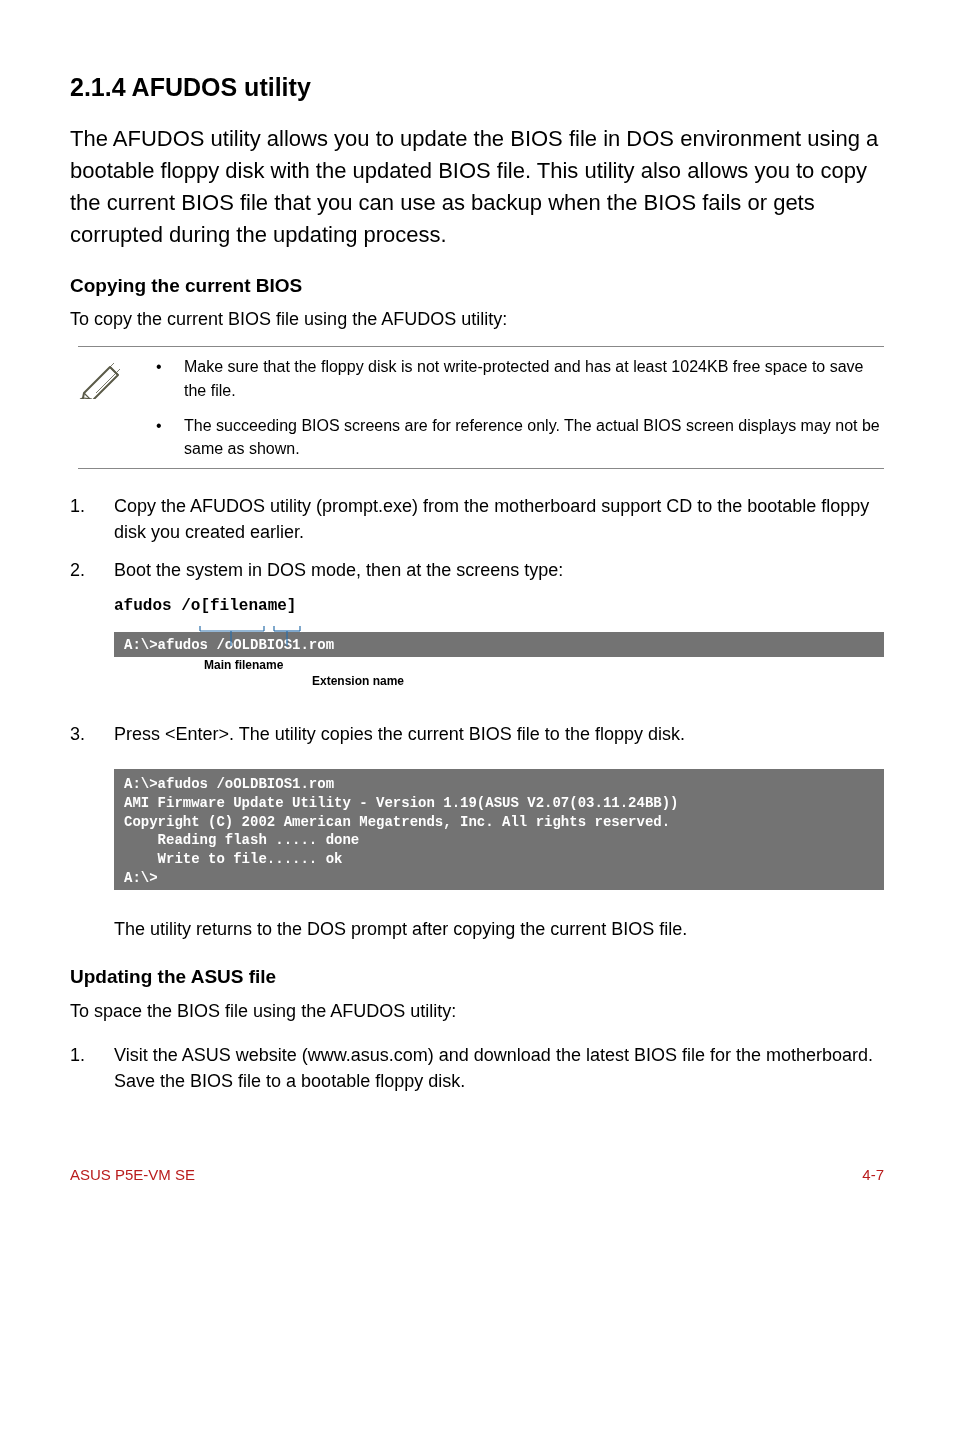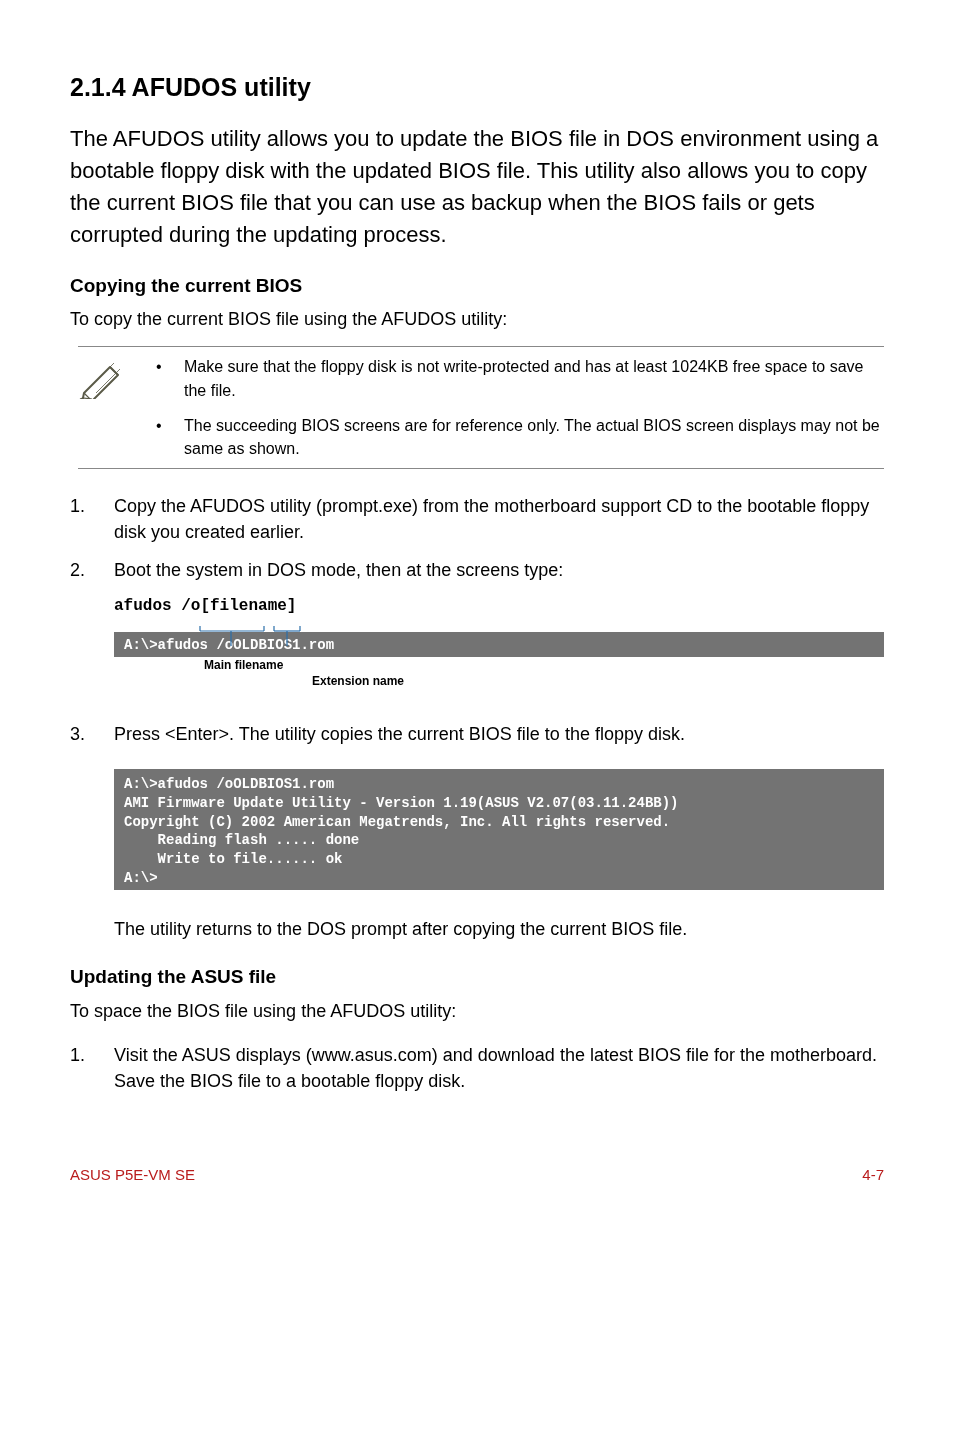--- a/index.html
+++ b/index.html
@@ -234,20 +234,20 @@
 <div class="spacer-26"></div>
 
 <p class="indent-block" style="font-size:18px;line-height:1.45;margin-bottom:22px;">The utility returns to the DOS prompt after copying the current BIOS file.</p>
 
 <h3 class="subheading">Updating the ASUS file</h3>
 <p class="sub-intro" style="margin-bottom:18px;">To space the BIOS file using the AFUDOS utility:</p>
 
 <ol class="steps">
   <li>
     <span class="num">1.</span>
-    <span class="stepbody">Visit the ASUS displays (www.asus.com) and download the latest BIOS file for the motherboard. Save the BIOS file to a bootable floppy disk.</span>
+    <span class="stepbody">Visit the ASUS website (www.asus.com) and download the latest BIOS file for the motherboard. Save the BIOS file to a bootable floppy disk.</span>
   </li>
 </ol>
 
 <div class="footer">
   <span>ASUS P5E-VM SE</span>
   <span>4-7</span>
 </div>
 
 </body></html>

